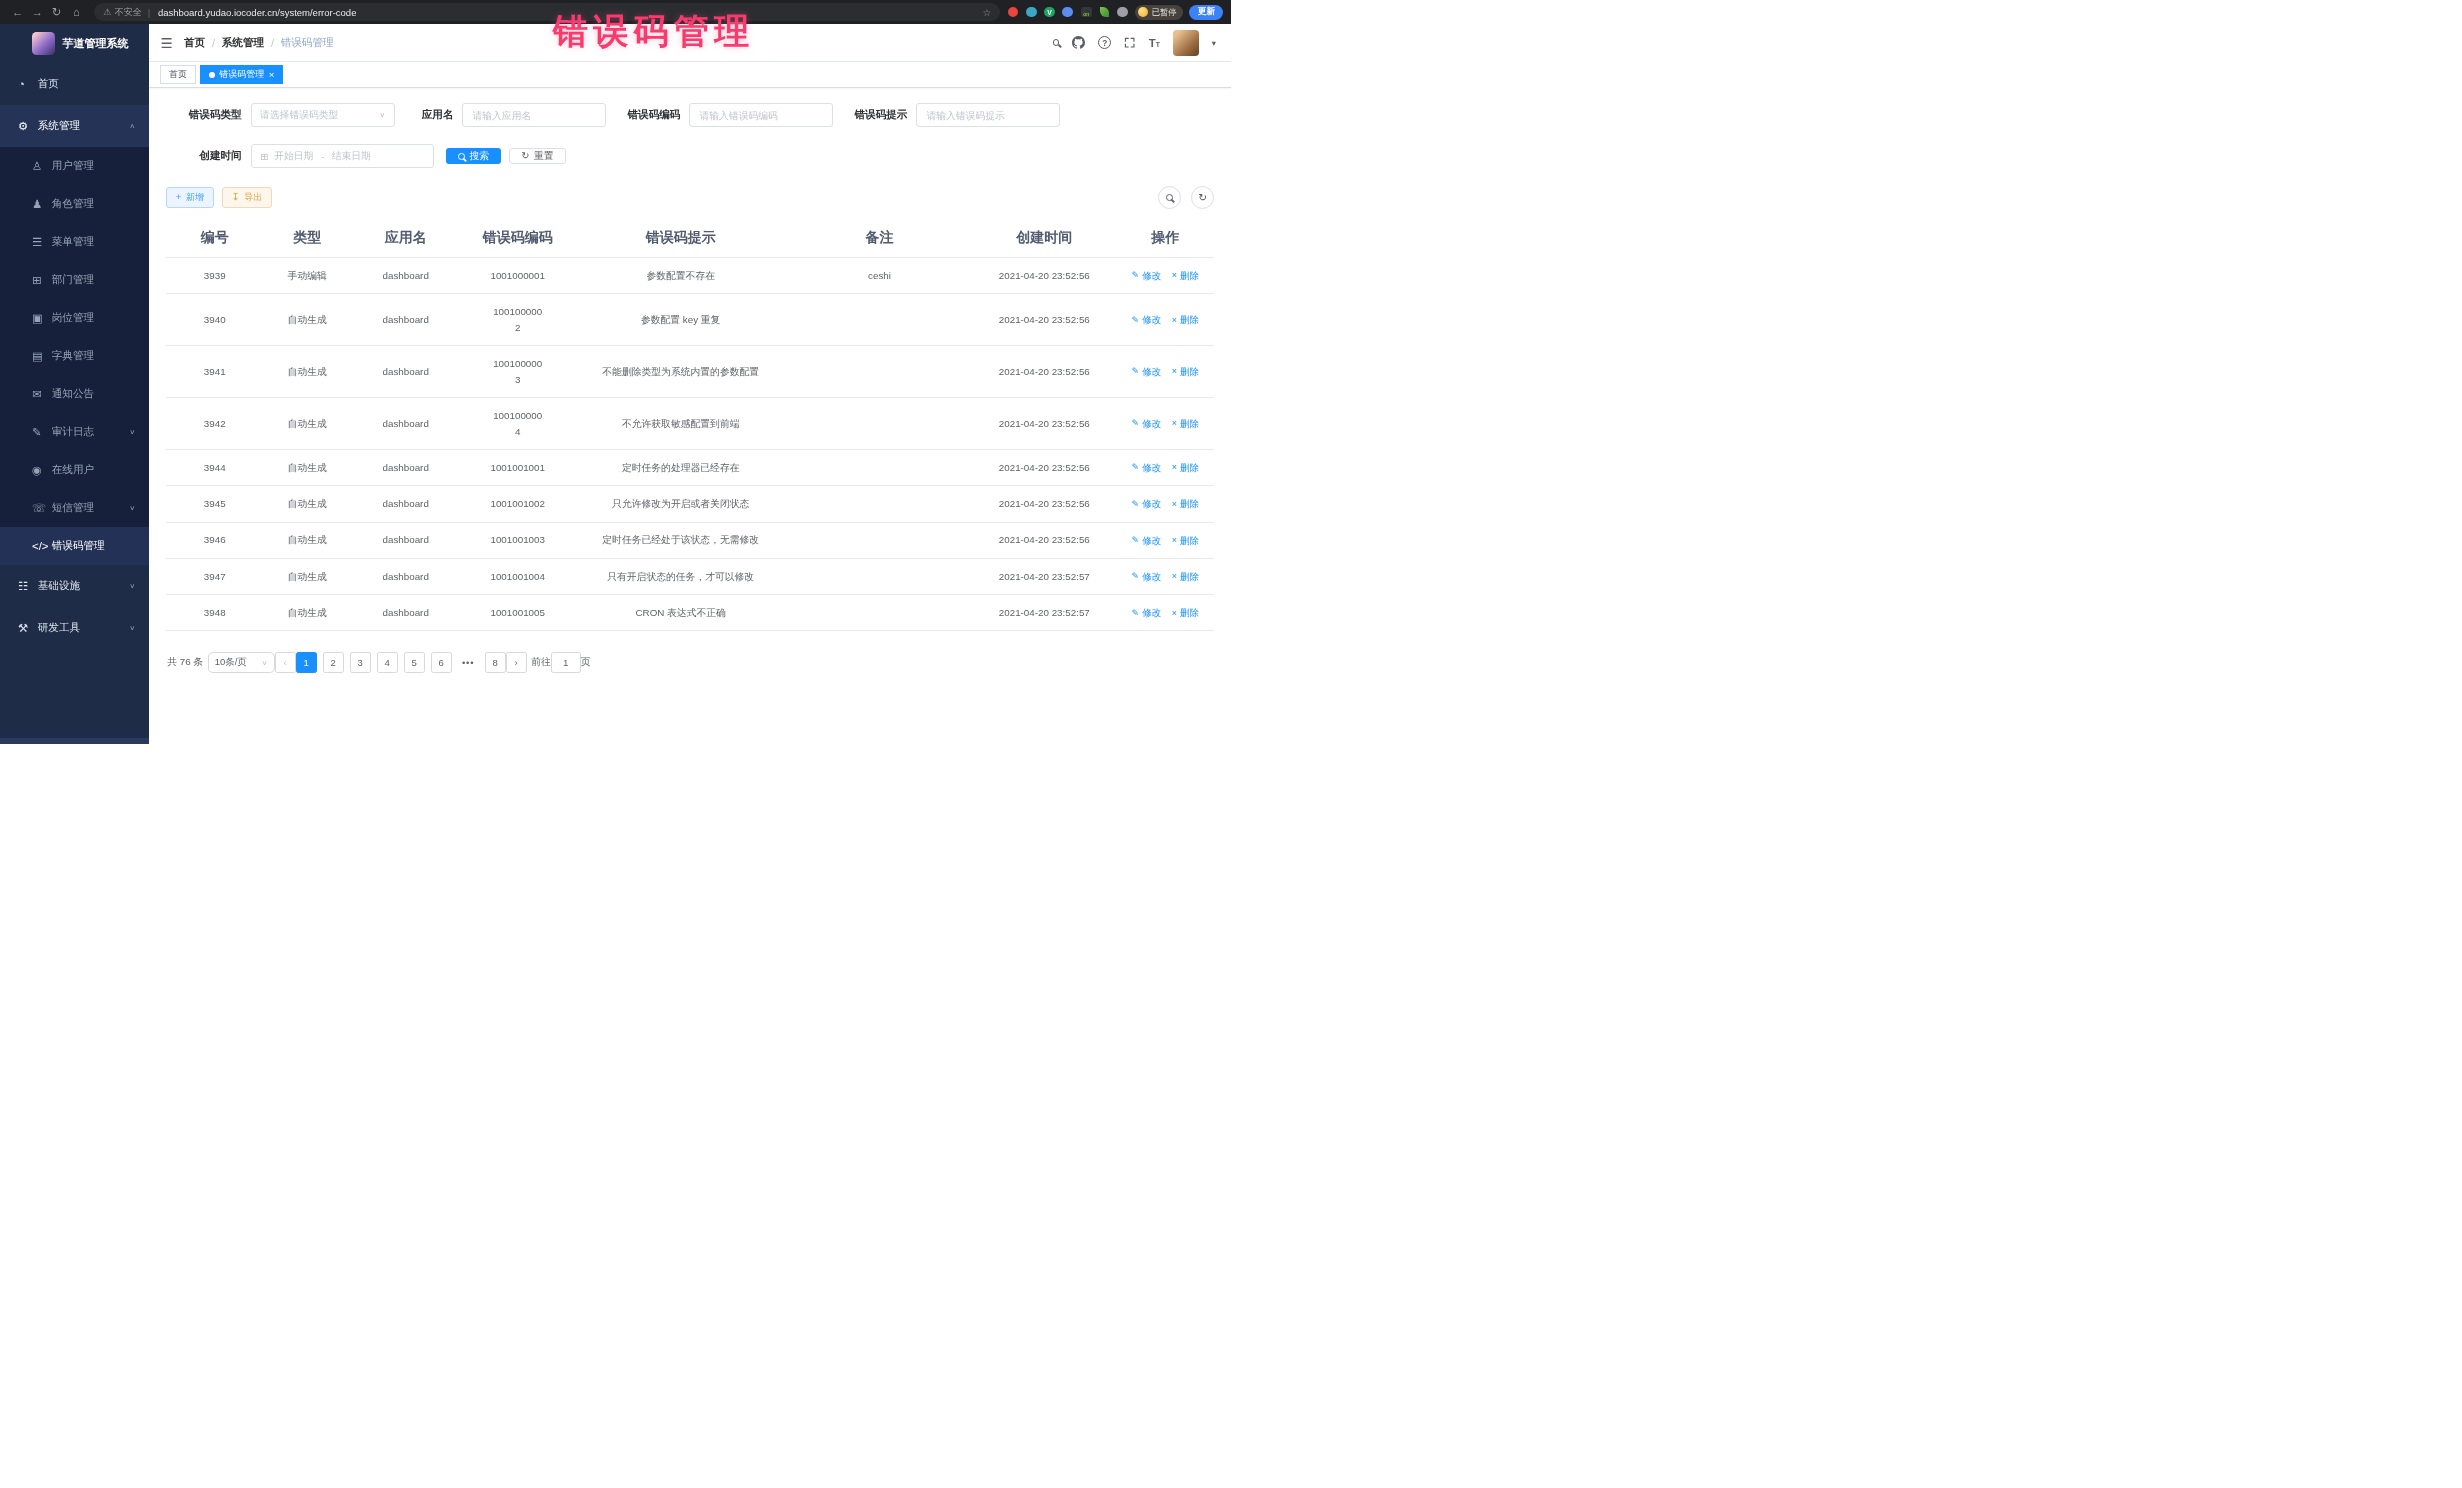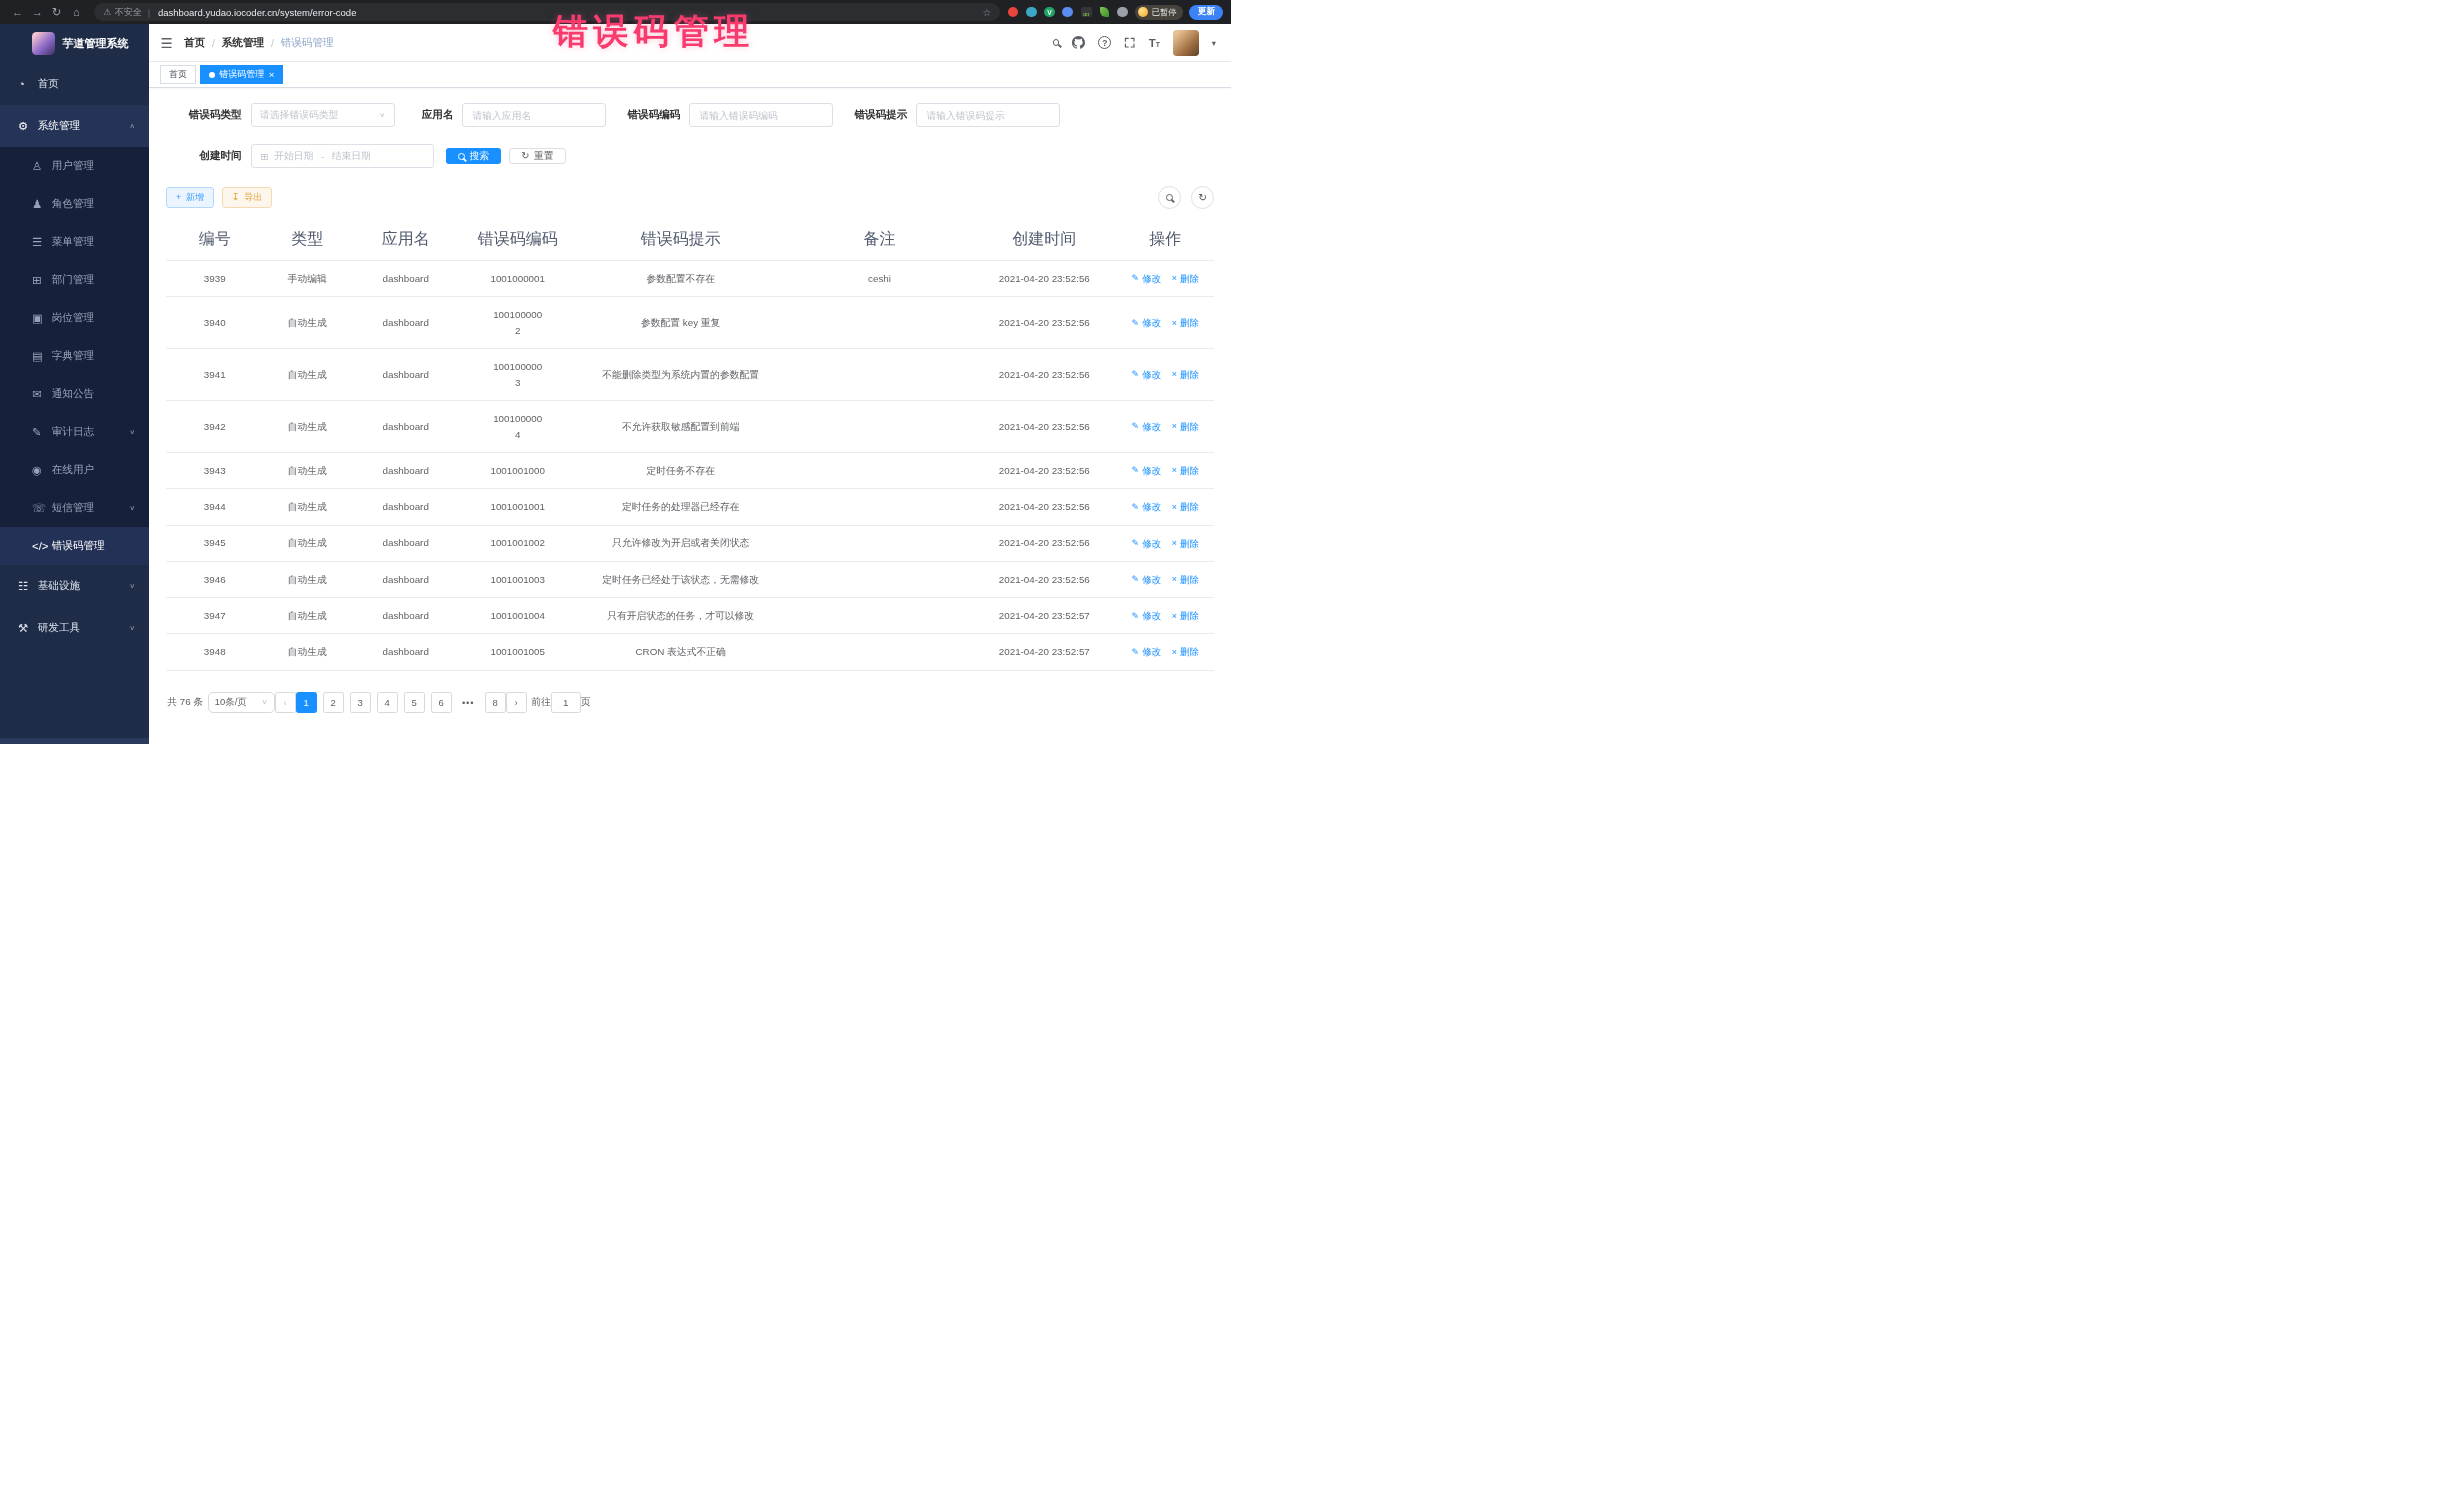--- a/index.html
+++ b/index.html
@@ -104,21 +104,21 @@
   .btn-ic { font-size:9.8px; line-height:1; }
 
   .toolbar { display:flex; align-items:center; gap:7.6px; margin-bottom:10.6px; }
   .btn-add    { height:21px; font-size:9px; padding:0 9px; background:#ecf5ff; border-color:#b3d8ff; color:#409eff; }
   .btn-export { height:21px; font-size:9px; padding:0 9px; background:#fdf6ec; border-color:#f5dab1; color:#e6a23c; }
   .tool-right { margin-left:auto; display:flex; gap:10.6px; }
   .tool-circle { width:23px; height:23px; border-radius:50%; border:0.8px solid #dcdfe6; color:#606266;
                  display:flex; align-items:center; justify-content:center; font-size:10.6px; cursor:pointer; background:#fff; }
 
   table { width:100%; border-collapse:collapse; table-layout:fixed; }
-  th { font-size:16px; color:#515a6e; font-weight:normal; padding:9.8px 3px; border-bottom:0.8px solid #e8eaec; text-align:center; }
+  th { font-size:14px; color:#515a6e; font-weight:bold; padding:9.8px 3px; border-bottom:0.8px solid #e8eaec; text-align:center; }
   td { font-size:9.8px; color:#606266; padding:9.8px 3px; border-bottom:0.8px solid #e8eaec; text-align:center; line-height:1.6; word-break:break-all; }
   .code-cell { white-space:pre-line; }
   .actions { display:flex; justify-content:center; gap:10.6px; }
   .link { color:#1890ff; font-size:9.5px; display:inline-flex; align-items:center; gap:3px; cursor:pointer; text-decoration:none; white-space:nowrap; }
   .link .l-ic { font-size:9px; }
 
   .pagination { display:flex; align-items:center; margin:21px 1.5px 0; font-size:9.8px; color:#606266; }
   .total { margin-right:4.5px; }
   .psize { width:67px; height:21px; border:0.8px solid #d9d9d9; border-radius:5px; display:flex; align-items:center;
            justify-content:space-between; padding:0 6px; font-size:9.5px; color:#606266; cursor:pointer; background:#fff; }
@@ -472,41 +472,20 @@
                     <span>修改</span>
                   </a>
                   <a class="link">
                     <span class="l-ic">×</span>
                     <span>删除</span>
                   </a>
                 </div>
               </td>
             </tr>
 
-            <tr>
-              <td>3943</td>
-              <td>自动生成</td>
-              <td>dashboard</td>
-              <td class="code-cell">1001001000</td>
-              <td>定时任务不存在</td>
-              <td></td>
-              <td>2021-04-20 23:52:56</td>
-              <td>
-                <div class="actions">
-                  <a class="link">
-                    <span class="l-ic">✎</span>
-                    <span>修改</span>
-                  </a>
-                  <a class="link">
-                    <span class="l-ic">×</span>
-                    <span>删除</span>
-                  </a>
-                </div>
-              </td>
-            </tr>
 
             <tr>
               <td>3944</td>
               <td>自动生成</td>
               <td>dashboard</td>
               <td class="code-cell">1001001001</td>
               <td>定时任务的处理器已经存在</td>
               <td></td>
               <td>2021-04-20 23:52:56</td>
               <td>

